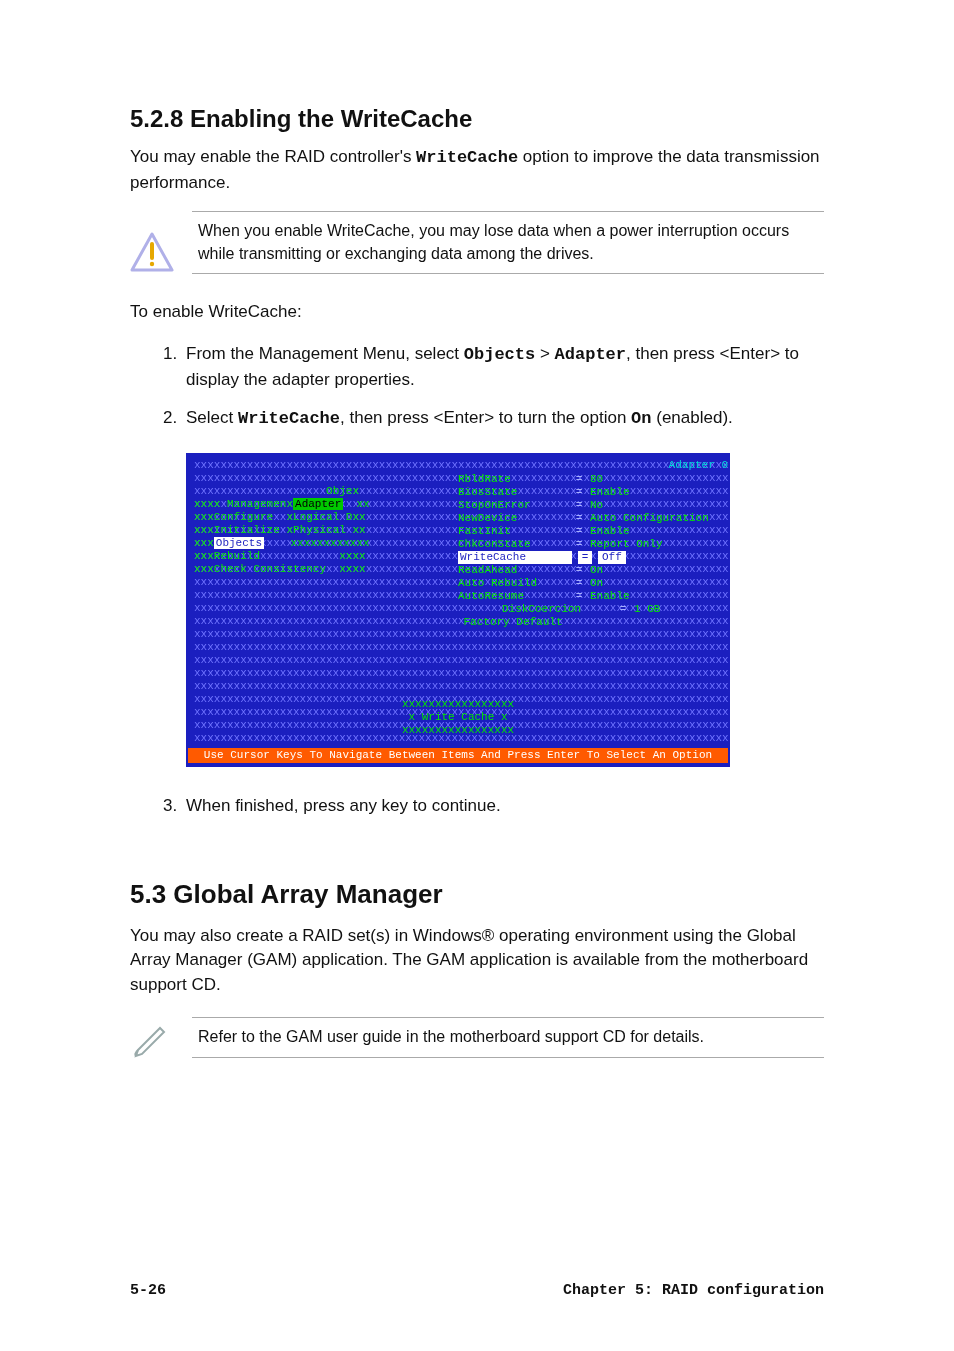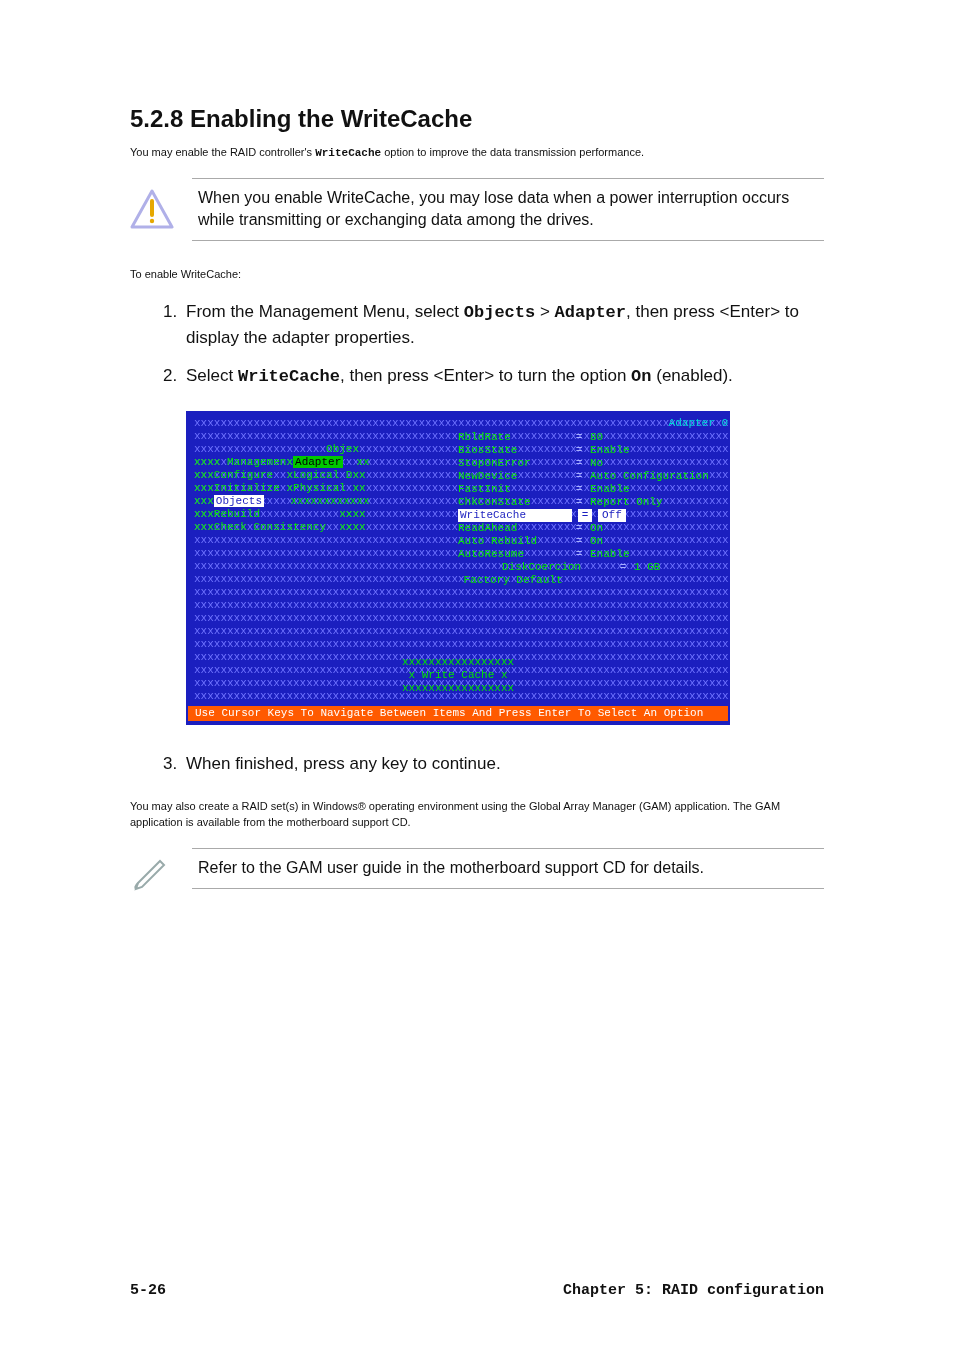--- a/index.html
+++ b/index.html
@@ -1,20 +1,20 @@
 <!DOCTYPE html>
 <html><head>
 <meta charset="utf-8">
 <style>
 html,body{margin:0;padding:0;background:#fff;color:#111;font-family:"Helvetica Neue",Arial,sans-serif;-webkit-font-smoothing:antialiased}
 .page{width:954px;min-height:1351px;box-sizing:border-box;padding:105px 130px 40px 130px;position:relative}
 h2.section-sub{font-size:24px;font-weight:700;margin:0 0 12px 0;font-family:"Trebuchet MS","Helvetica Neue",Arial,sans-serif}
-p.body{font-size:11px;line-height:1.45;margin:0 0 16px 0}
+p.body{font-size:17px;line-height:1.45;margin:0 0 16px 0}
 p.body .mono,.mono{font-family:"Courier New",monospace;font-weight:700}
-.note-row{display:flex;align-items:center;gap:18px;margin:6px 0 26px 0}
+.note-row{display:flex;align-items:flex-end;gap:18px;margin:6px 0 26px 0}
 .note-icon{flex:0 0 44px;height:44px}
 .note-box{flex:1;border-top:1px solid #aaa;border-bottom:1px solid #aaa;padding:8px 6px;font-size:16px;line-height:1.4}
 ol.steps{margin:0 0 22px 0;padding-left:52px;font-size:17px;line-height:1.5}
 ol.steps li{margin-bottom:12px;padding-left:4px}
 
 
 .bios{width:540px;height:310px;margin:0 auto 26px 56px;background:#1b1fbf;border:2px solid #1b1fbf;font-family:"Courier New",monospace;font-size:11px;line-height:13px;color:#fff;position:relative;overflow:hidden;letter-spacing:0}
 .bios .fill{position:absolute;inset:0;font-family:"Courier New",monospace;font-size:11px;color:#6f73ff;white-space:pre;line-height:13px;padding:4px 6px;pointer-events:none;user-select:none}
 .bios .col{position:absolute}
 .bios .left-menu{left:6px;top:30px}
@@ -23,21 +23,21 @@
 .bios .lefthl{background:#fff;color:#1b1fbf;padding:0 2px}
 .bios .mid{left:270px;top:18px;color:#00e600}
 .bios .mid .row{display:flex;gap:6px}
 .bios .mid .eq{color:#a7afff;width:10px;text-align:center}
 .bios .mid .val{color:#00e600}
 .bios .mid .hlrow span{background:#fff;color:#1b1fbf;padding:0 2px}
 .bios .title{position:absolute;left:0;right:0;top:4px;text-align:right;color:#00d8d8}
 .bios .wcbox{position:absolute;left:50%;transform:translateX(-50%);bottom:28px;color:#00e600}
 .bios .wcbox .bar{color:#00e600;text-align:center;white-space:pre}
 .bios .wcbox .t{text-align:center}
-.bios .helpbar{position:absolute;left:0;right:0;bottom:2px;background:#ff5a00;color:#fff;font-family:"Courier New",monospace;font-size:11px;padding:1px 7px;white-space:pre}
+.bios .helpbar{position:absolute;left:0;right:0;bottom:2px;background:#ff5a00;color:#fff;font-family:"Courier New",monospace;font-size:11px;text-align:center;padding:1px 7px;white-space:pre}
 
 h2.section-main{font-size:26px;font-weight:800;margin:60px 0 14px 0;font-family:Arial,Helvetica,sans-serif}
 
 .footer{position:absolute;left:130px;right:130px;bottom:52px;display:flex;justify-content:space-between;font-size:15px;border-top:0}
 .footer .pnum{font-family:"Courier New",monospace;font-weight:700}
 .footer .chap{font-family:"Courier New",monospace;font-weight:700}
 
 .tri-warn{width:44px;height:44px}
 .pencil{width:44px;height:44px}
 </style>
@@ -178,20 +178,21 @@
       <div class="bar">xxxxxxxxxxxxxxxxx</div>
     </div>
 
     <div class="helpbar">Use Cursor Keys To Navigate Between Items And Press Enter To Select An Option</div>
   </div>
 
   <ol class="steps" start="3">
     <li>When finished, press any key to continue.</li>
   </ol>
 
+  <h2 class="section-main">5.3    Global Array Manager</h2>
   <p class="body">You may also create a RAID set(s) in Windows® operating environment using the Global Array Manager (GAM) application. The GAM application is available from the motherboard support CD.</p>
 
   <div class="note-row">
     <div class="note-icon">
       <svg class="pencil" viewBox="0 0 44 44">
         <path d="M8 36 L30 14 L34 18 L12 40 L6 42 Z" fill="none" stroke="#9aa" stroke-width="2"></path>
         <path d="M6 42 Q 4 40 8 36" fill="none" stroke="#9aa" stroke-width="2"></path>
       </svg>
     </div>
     <div class="note-box">Refer to the GAM user guide in the motherboard support CD for details.</div>

